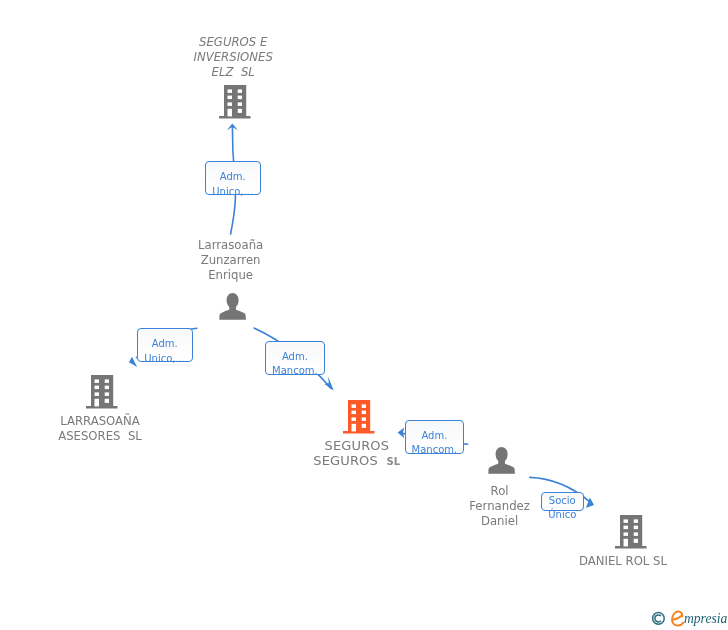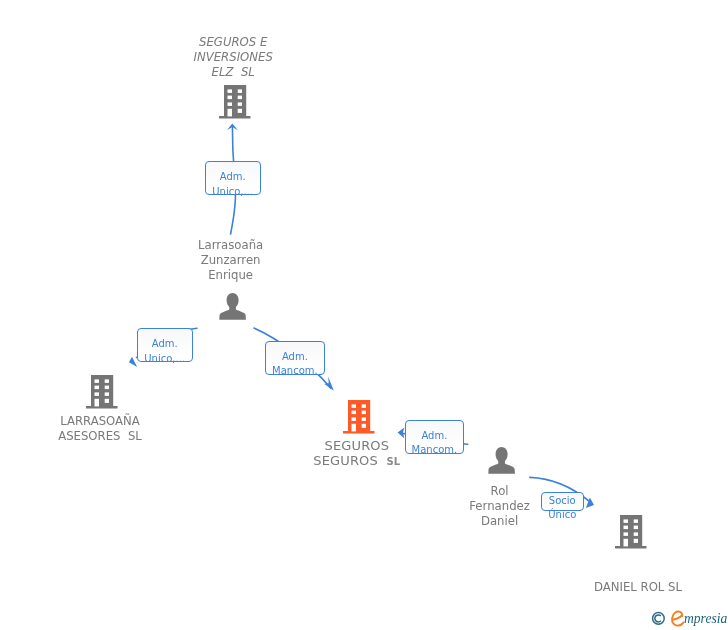--- a/index.html
+++ b/index.html
@@ -137,21 +137,21 @@
         <rect x="8.5" y="4.4" width="4.5" height="3.5" fill="#fff"></rect>
         <rect x="18.7" y="4.4" width="4.3" height="3.5" fill="#fff"></rect>
         <rect x="8.5" y="10.6" width="4.5" height="3.5" fill="#fff"></rect>
         <rect x="18.7" y="10.6" width="4.3" height="3.5" fill="#fff"></rect>
         <rect x="8.5" y="17.4" width="4.5" height="3.5" fill="#fff"></rect>
         <rect x="18.7" y="17.4" width="4.3" height="3.5" fill="#fff"></rect>
         <rect x="8.5" y="23.8" width="4.5" height="7.6" fill="#fff"></rect>
         <rect x="18.7" y="23.8" width="4.3" height="4.1" fill="#fff"></rect>
       </svg>
     </div>
-    <div class="nlabel" style="left:568px;top:553.5px;width:140px;margin-top:26px;">DANIEL ROL SL</div>
+    <div class="nlabel" style="left:553px;top:553.5px;width:140px;">DANIEL ROL SL</div>
   </div>
 
   <div class="elbl" style="left:204.7px;top:161px;width:56px;height:34px;">Adm.
 Unico,...</div>
   <div class="elbl" style="left:136.5px;top:327.6px;width:56.4px;height:34.8px;">Adm.
 Unico,...</div>
   <div class="elbl" style="left:265.2px;top:340.8px;width:59.5px;height:34px;">Adm.
 Mancom.</div>
   <div class="elbl" style="left:405.2px;top:419.6px;width:58.4px;height:34.5px;">Adm.
 Mancom.</div>

